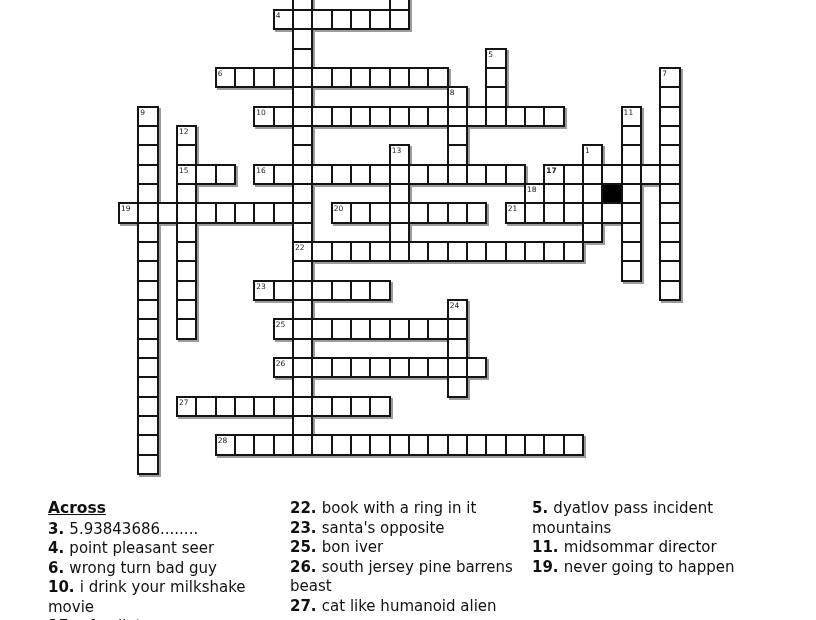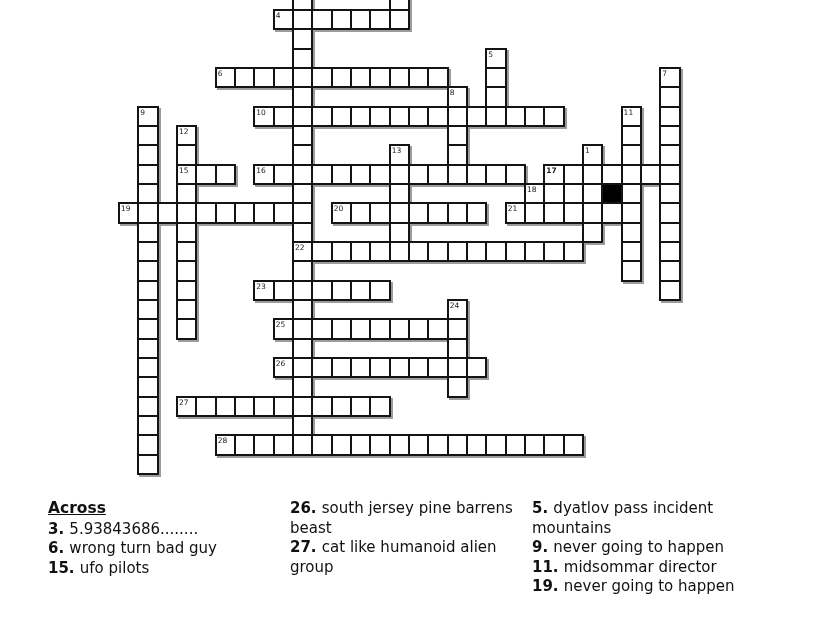--- a/index.html
+++ b/index.html
@@ -286,28 +286,32 @@
       <span class="cellnum" style="left: 275.67px; top: 321.28px;">25</span>
       <span class="cellnum" style="left: 275.67px; top: 359.94px;">26</span>
       <span class="cellnum" style="left: 179.02px; top: 398.6px;">27</span>
       <span class="cellnum" style="left: 217.68px; top: 437.26px;">28</span>
     </div>
 
   <div class="clues">
     <div class="clue-col col1" id="clue-col-1">
       <div class="heading">Across</div>
     <div class="clue"><span class="n">3. </span><span>5.93843686........</span></div>
+        <div class="clue"><span class="n">4. </span><span>point pleasant seer</span></div>
         <div class="clue"><span class="n">6. </span><span>wrong turn bad guy</span></div>
+        <div class="clue"><span class="n">10. </span><span>i drink your milkshake movie</span></div>
         <div class="clue"><span class="n">15. </span><span>ufo pilots</span></div>
       </div>
     <div class="clue-col col2" id="clue-col-2">
+        <div class="clue"><span class="n">22. </span><span>book with a ring in it</span></div>
+        <div class="clue"><span class="n">23. </span><span>santa's opposite</span></div>
+        <div class="clue"><span class="n">25. </span><span>bon iver</span></div>
         <div class="clue"><span class="n">26. </span><span>south jersey pine barrens beast</span></div>
         <div class="clue"><span class="n">27. </span><span>cat like humanoid alien group</span></div>
       </div>
     <div class="clue-col col3" id="clue-col-3">
         <div class="clue"><span class="n">5. </span><span>dyatlov pass incident mountains</span></div>
-        <div class="clue"><span class="n">9. </span><span>never going to happen</span></div>
         <div class="clue"><span class="n">11. </span><span>midsommar director</span></div>
         <div class="clue"><span class="n">19. </span><span>never going to happen</span></div>
       </div>
     <div class="partial-clue"><span class="n">28.</span></div>
   </div>
 </div>
 
 </body></html>

